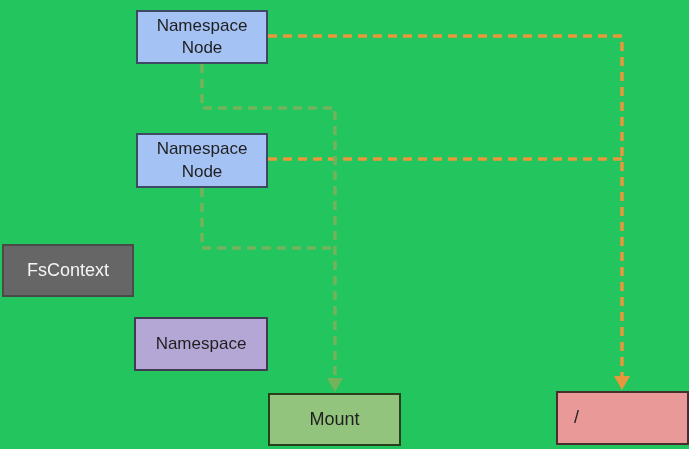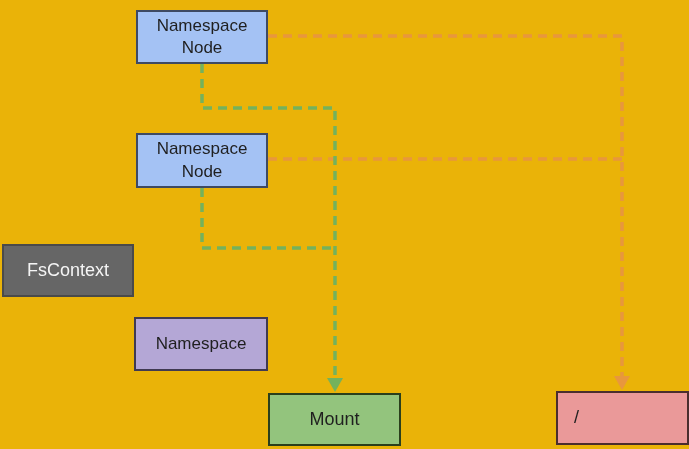--- a/index.html
+++ b/index.html
@@ -5,21 +5,21 @@
   html, body {
     margin: 0;
     padding: 0;
     background: #000000;
     font-family: "Liberation Sans", "DejaVu Sans", sans-serif;
   }
   .canvas {
     position: relative;
     width: 689px;
     height: 449px;
-    background: #eab308;
+    background: #22c55e;
     overflow: hidden;
   }
   .edges-layer {
     position: absolute;
     left: 0; top: 0;
     width: 689px; height: 449px;
   }
   .node {
     position: absolute;
     box-sizing: border-box;

